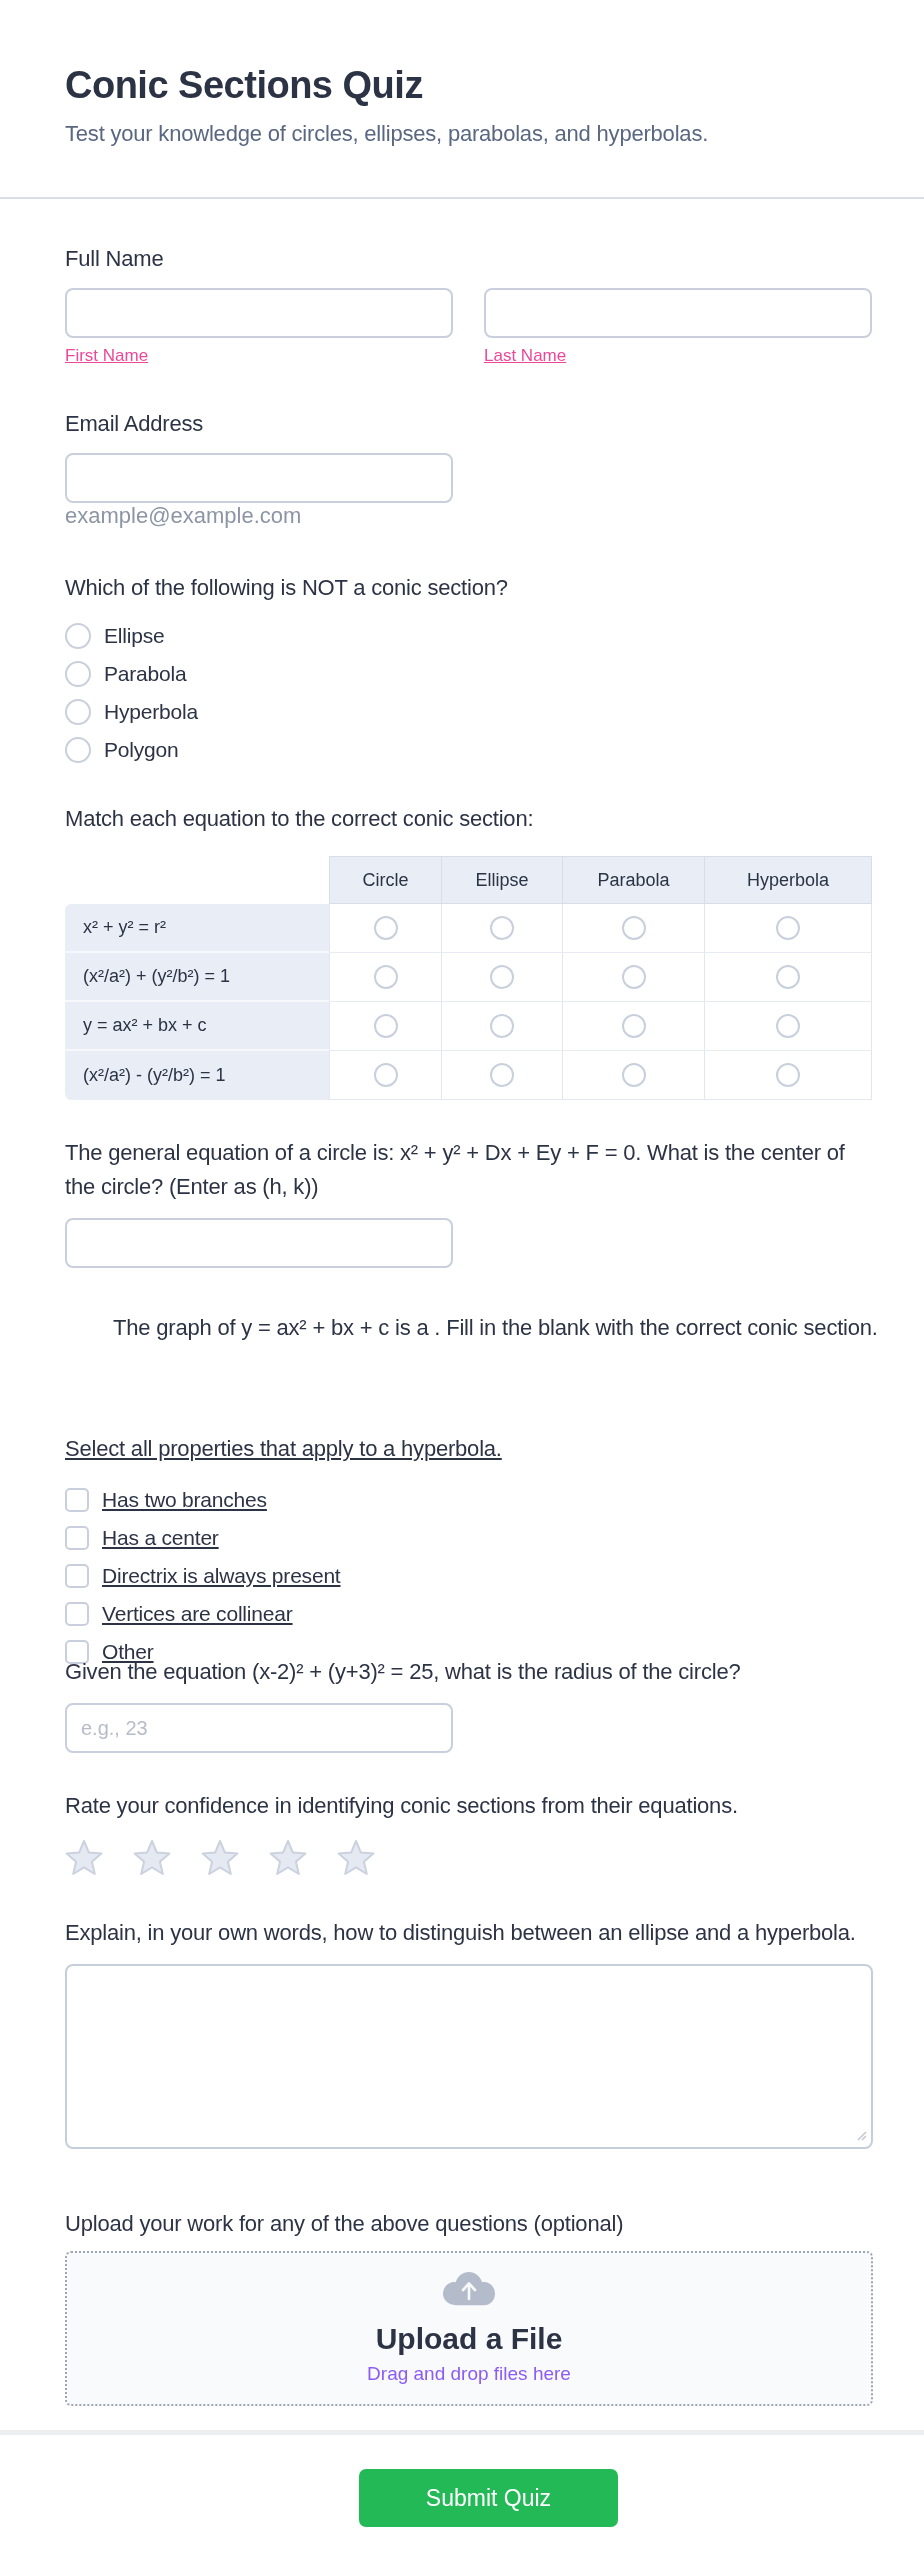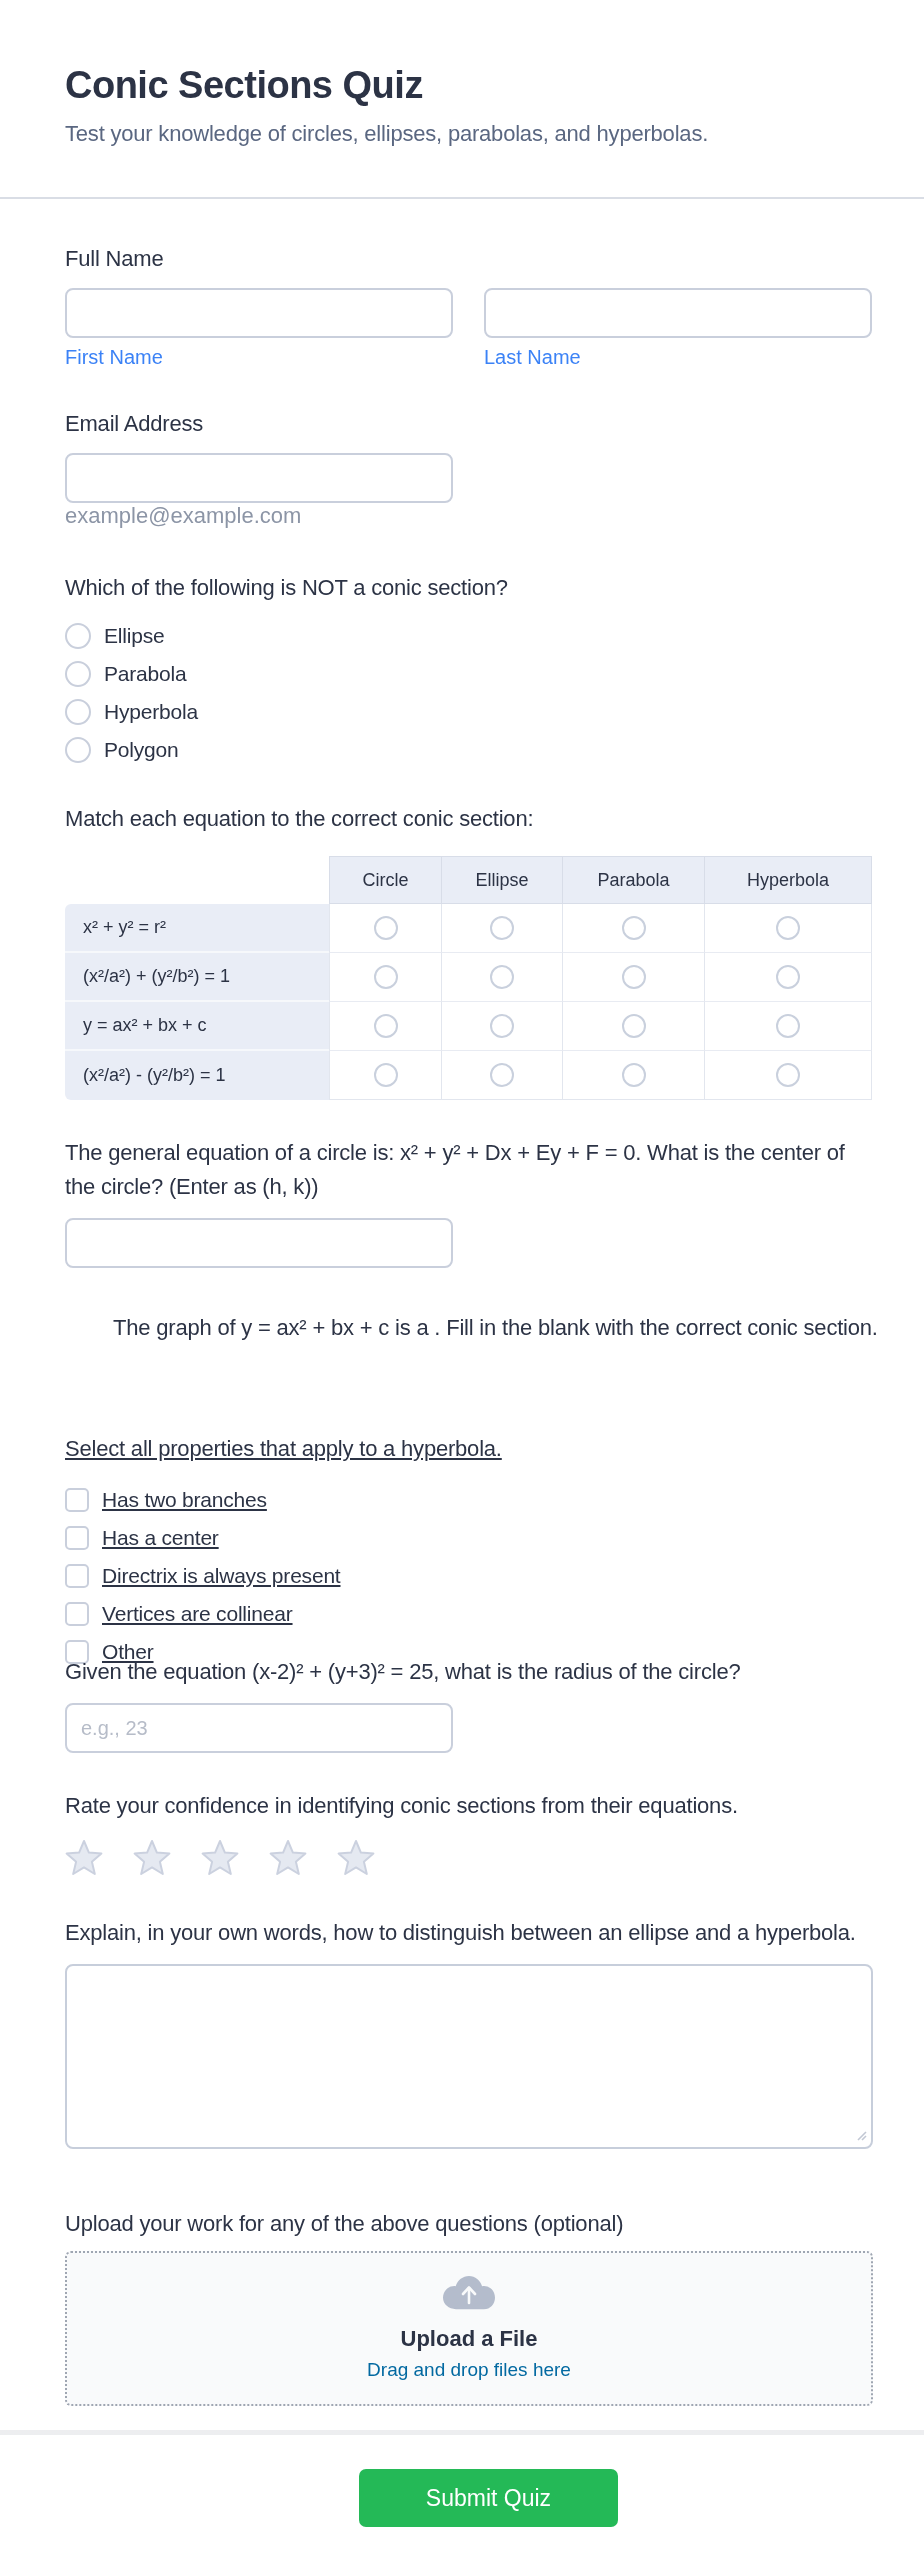--- a/index.html
+++ b/index.html
@@ -17,21 +17,21 @@
   .q-label { font-size:22px; line-height:34px; font-weight:500; color:#2c3345; letter-spacing:-0.2px; }
 
   .text-input { display:block; width:388px; height:50px; border:2px solid #c9cfdc; border-radius:8px;
                 background:#fff; font-size:20px; color:#2c3345; padding:0 14px;
                 font-family:"Liberation Sans","DejaVu Sans",sans-serif; outline:none; }
   .text-input::placeholder { color:#b6bcc8; opacity:1; }
 
   .name-row { display:flex; gap:31px; margin-top:12px; }
   .sub-row { display:flex; gap:31px; margin-top:8px; }
   .sub-row .sublabel { width:388px; }
-  .sublabel { font-size:20px; color:#3b82f6; }
+  .sublabel { font-size:17px; color:#ec4899;text-decoration:underline; }
   .hint { margin-top:0; font-size:22px; color:#8c95a6; }
 
   
   .opt-list { margin-top:18px; }
   .opt { display:flex; align-items:center; height:26px; margin-bottom:12px; }
   .radio-circle { width:26px; height:26px; border:2px solid #c9cfdc; border-radius:50%;
                   background:#fff; flex:0 0 26px; }
   .opt-text { margin-left:13px; font-size:21px; color:#2c3345; letter-spacing:-0.2px; }
   .cb-list { margin-top:22px; }
   .cb-item { display:flex; align-items:center; height:24px; margin-bottom:14px; }
@@ -64,22 +64,22 @@
   .essay-area { position:relative; margin-top:14px; }
   textarea.essay { width:808px; height:185px; border:2px solid #c7cedb; border-radius:8px;
                    resize:none; outline:none; background:#fff; font-size:20px; padding:12px 14px;
                    font-family:"Liberation Sans","DejaVu Sans",sans-serif; color:#2c3345; }
   .resize-glyph { position:absolute; right:6px; bottom:8px; }
 
   
   .upload-box { margin-top:10px; width:808px; height:155px; border:2px dotted #9fa6b2; border-radius:6px;
                 background:#f9fafb; display:flex; flex-direction:column; align-items:center;
                 justify-content:center; cursor:pointer; }
-  .upload-title { margin-top:10px; font-size:22px; font-weight:700; color:#2c3345; }
-  .upload-sub { margin-top:7px; font-size:19px; color:#0369a1; }
+  .upload-title { margin-top:10px; font-size:30px; font-weight:700; color:#2c3345; }
+  .upload-sub { margin-top:7px; font-size:19px; color:#8b5cf6; }
 
   
   .section-gap { position:absolute; left:0; top:2430px; width:925px; height:5px; background:#edeef0; }
   .submit-btn { position:absolute; left:359px; top:2469px; width:259px; height:58px;
                 background:#24b957; color:#ffffff; border:none; border-radius:7px;
                 font-size:23px; font-weight:500; cursor:pointer;
                 font-family:"Liberation Sans","DejaVu Sans",sans-serif; }
 </style>
 </head>
 <body>

